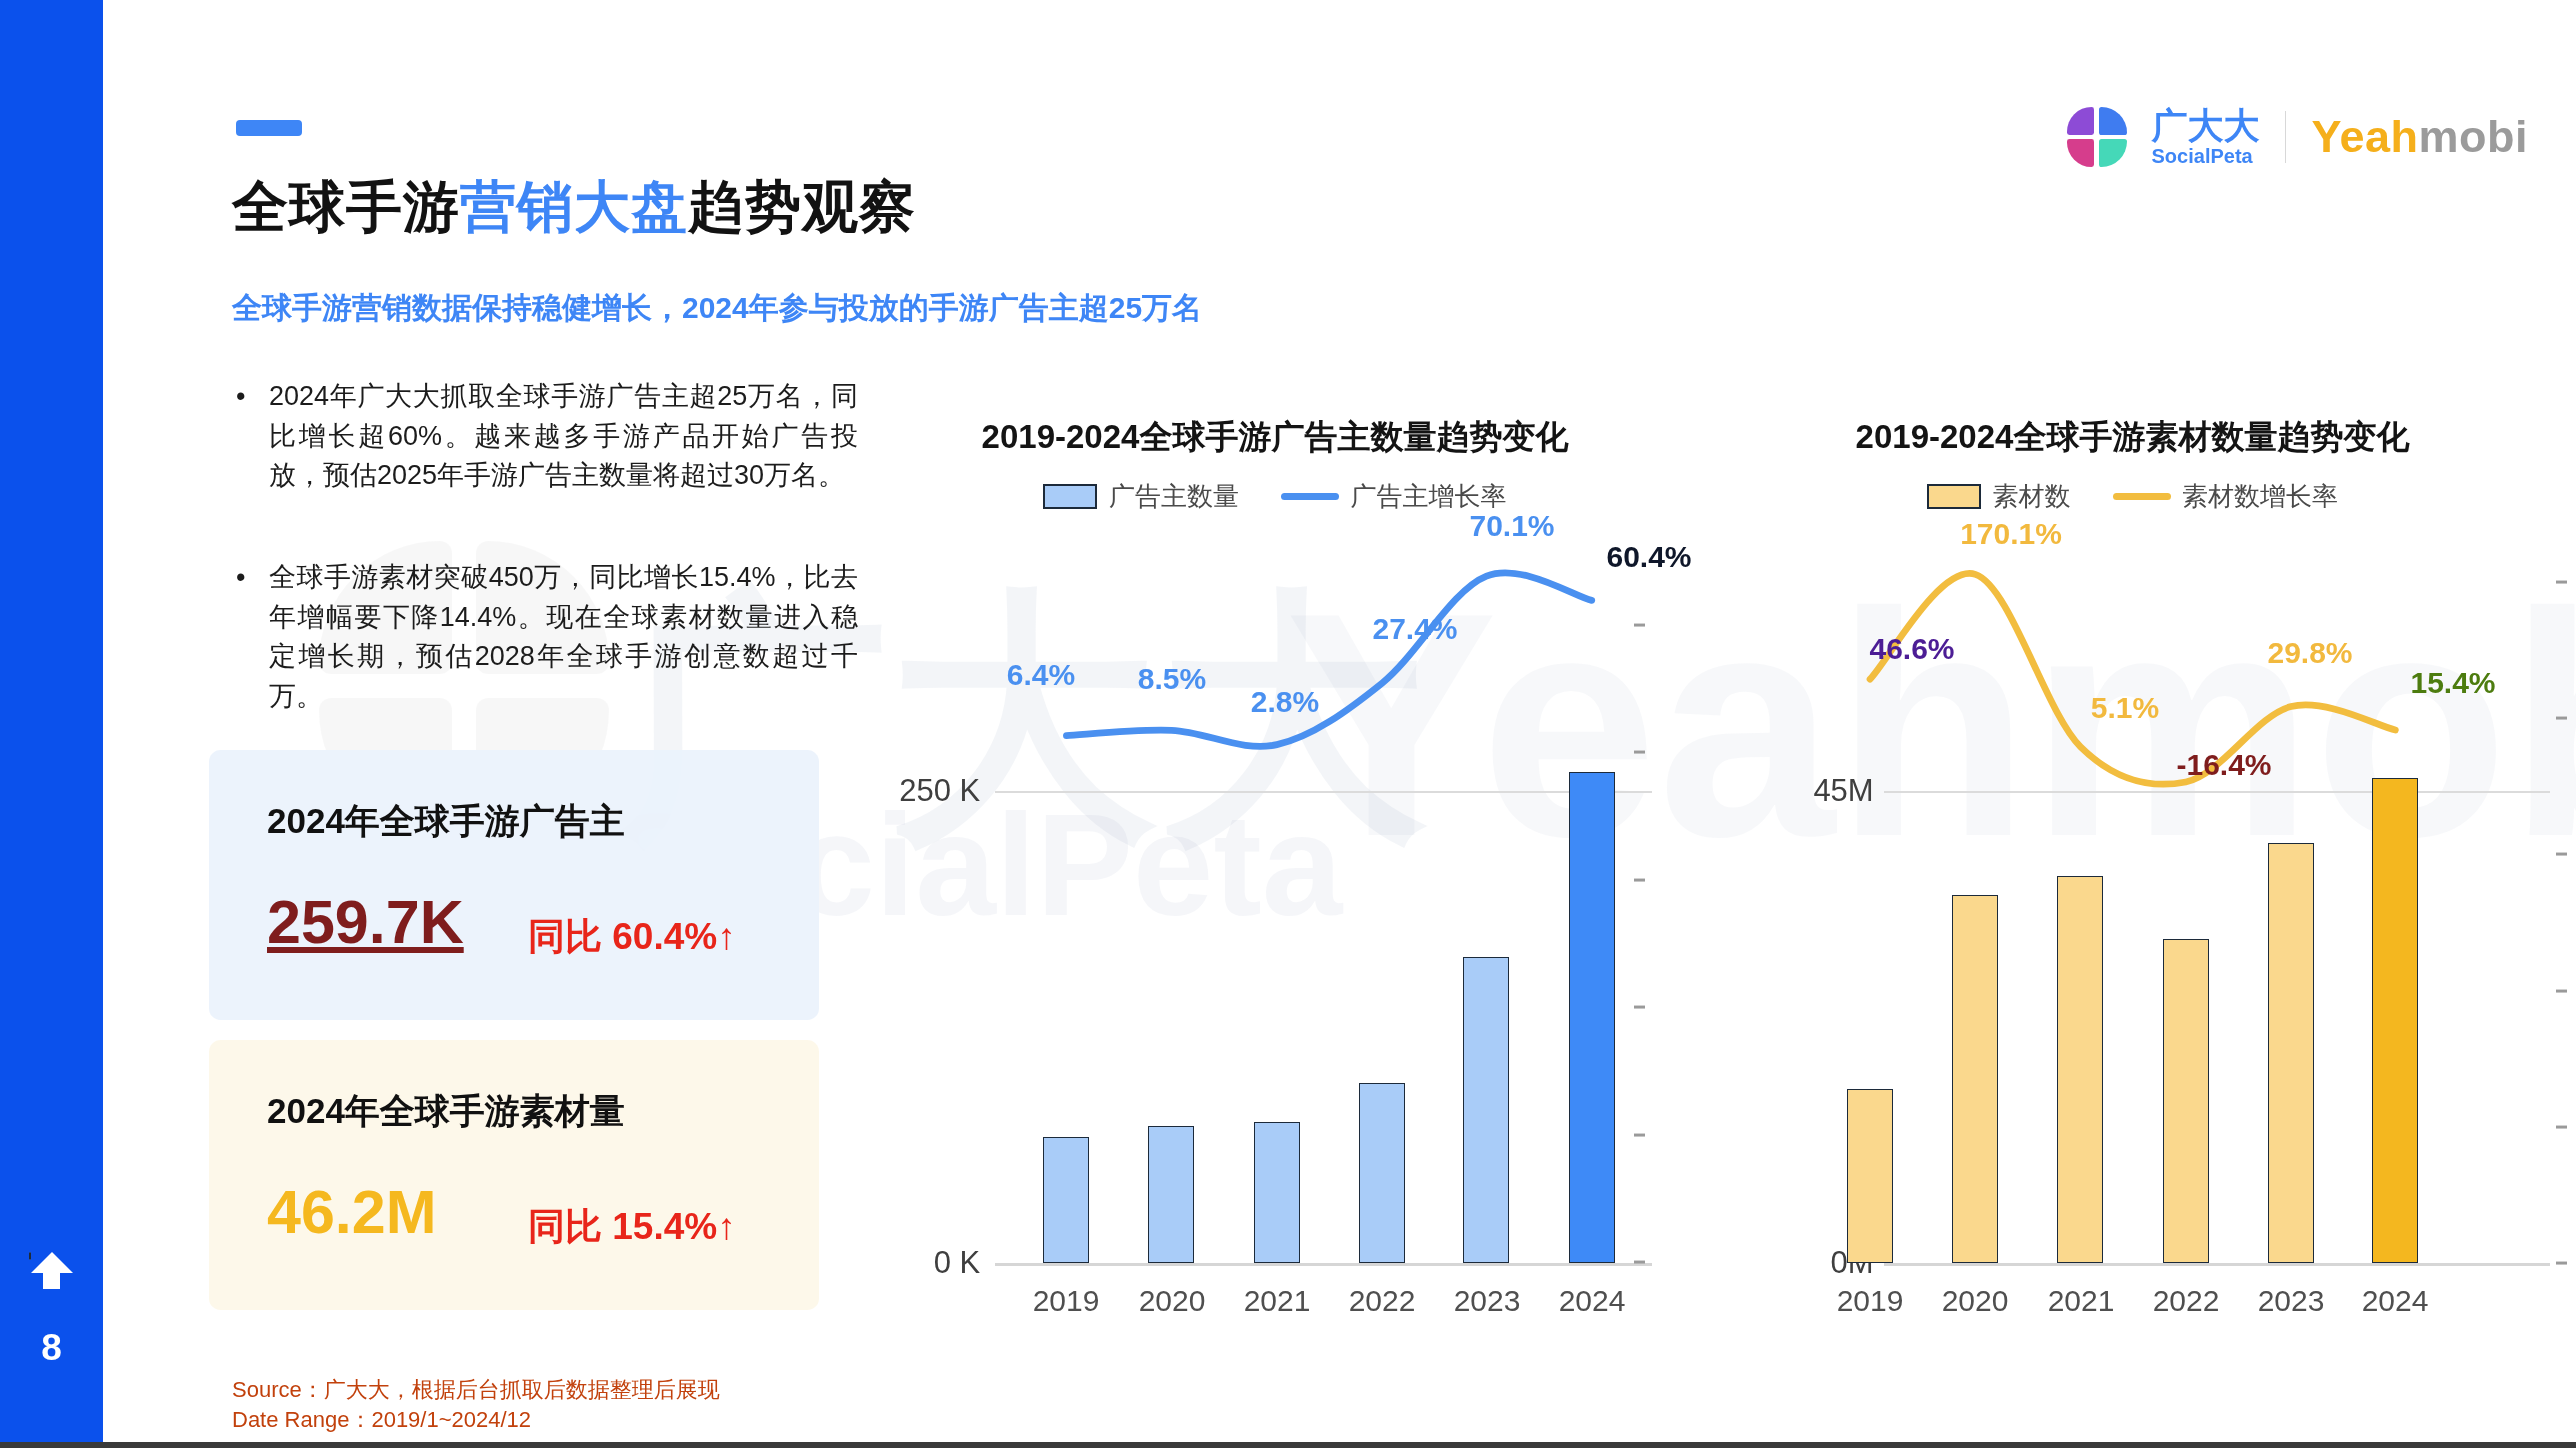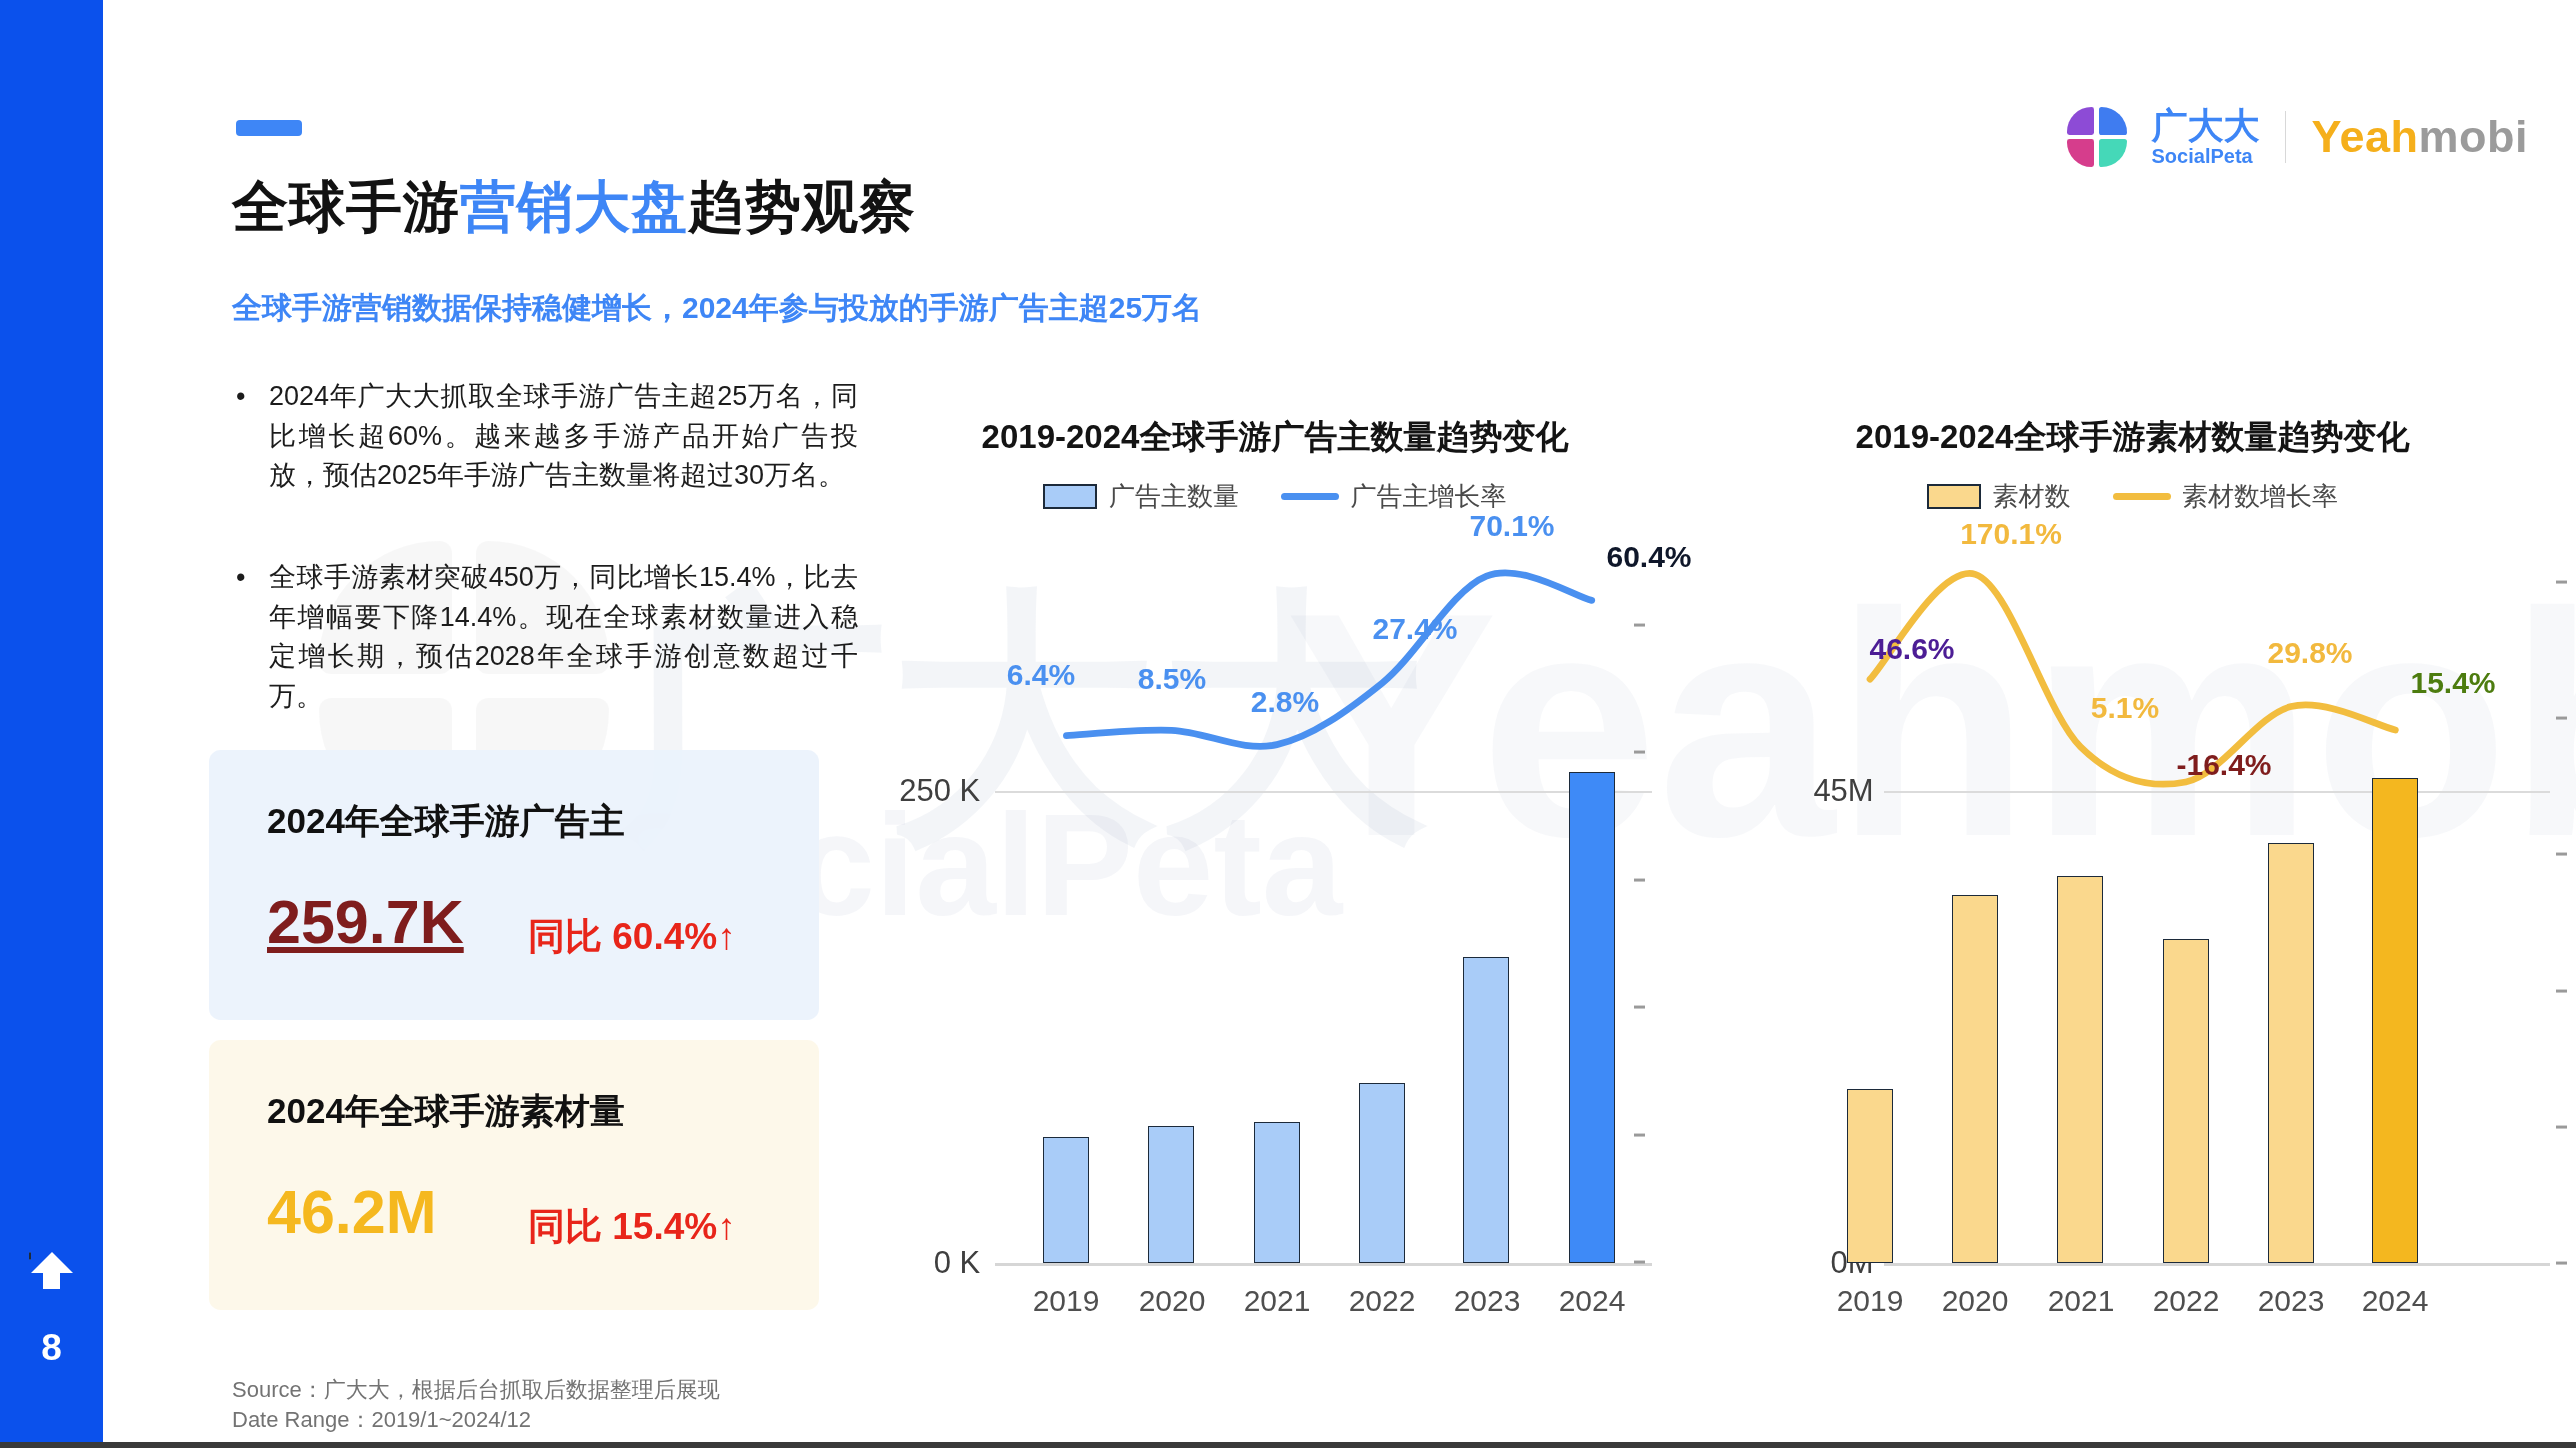--- a/index.html
+++ b/index.html
@@ -45,21 +45,21 @@
   .bullets li + li{margin-top:62px;}
   .bullets li::before{content:"\2022";position:absolute;left:3.9px;top:0;font-size:27px;}
 
   
   .card{left:209px;width:610px;height:270px;border-radius:11.6px;z-index:2;}
   .card .c-t{position:absolute;left:58px;top:48px;font-size:35px;font-weight:800;color:#111;}
   .card .c-v{position:absolute;left:58px;top:137px;font-size:61px;font-weight:800;}
   .card .c-y{position:absolute;left:319px;top:162px;font-size:37px;font-weight:800;}
 
   
-  .source{left:232px;top:1375px;font-size:22px;color:#737373;line-height:30px;z-index:3;}
+  .source{left:232px;top:1375px;font-size:22px;color:#c2410c;line-height:30px;z-index:3;}
 
   
   .chart{top:415px;height:956px;z-index:2;}
   .c-title{position:absolute;top:0;left:0;right:0;text-align:center;font-size:33px;font-weight:800;color:#141414;}
   .c-legend{position:absolute;top:64px;left:0;right:0;display:flex;justify-content:center;gap:42px;align-items:center;font-size:26px;color:#4a4a4a;}
   .lg-item{display:flex;align-items:center;gap:11.6px;}
   .lg-swatch{width:54px;height:25px;border:2.9px solid #1c2a3a;box-sizing:border-box;}
   .lg-line{width:58px;height:6.8px;border-radius:3.9px;}
   .gridline{position:absolute;height:1.9px;background:#dbdbdb;}
   .baseline{position:absolute;height:2.9px;background:#d6d6d6;}

